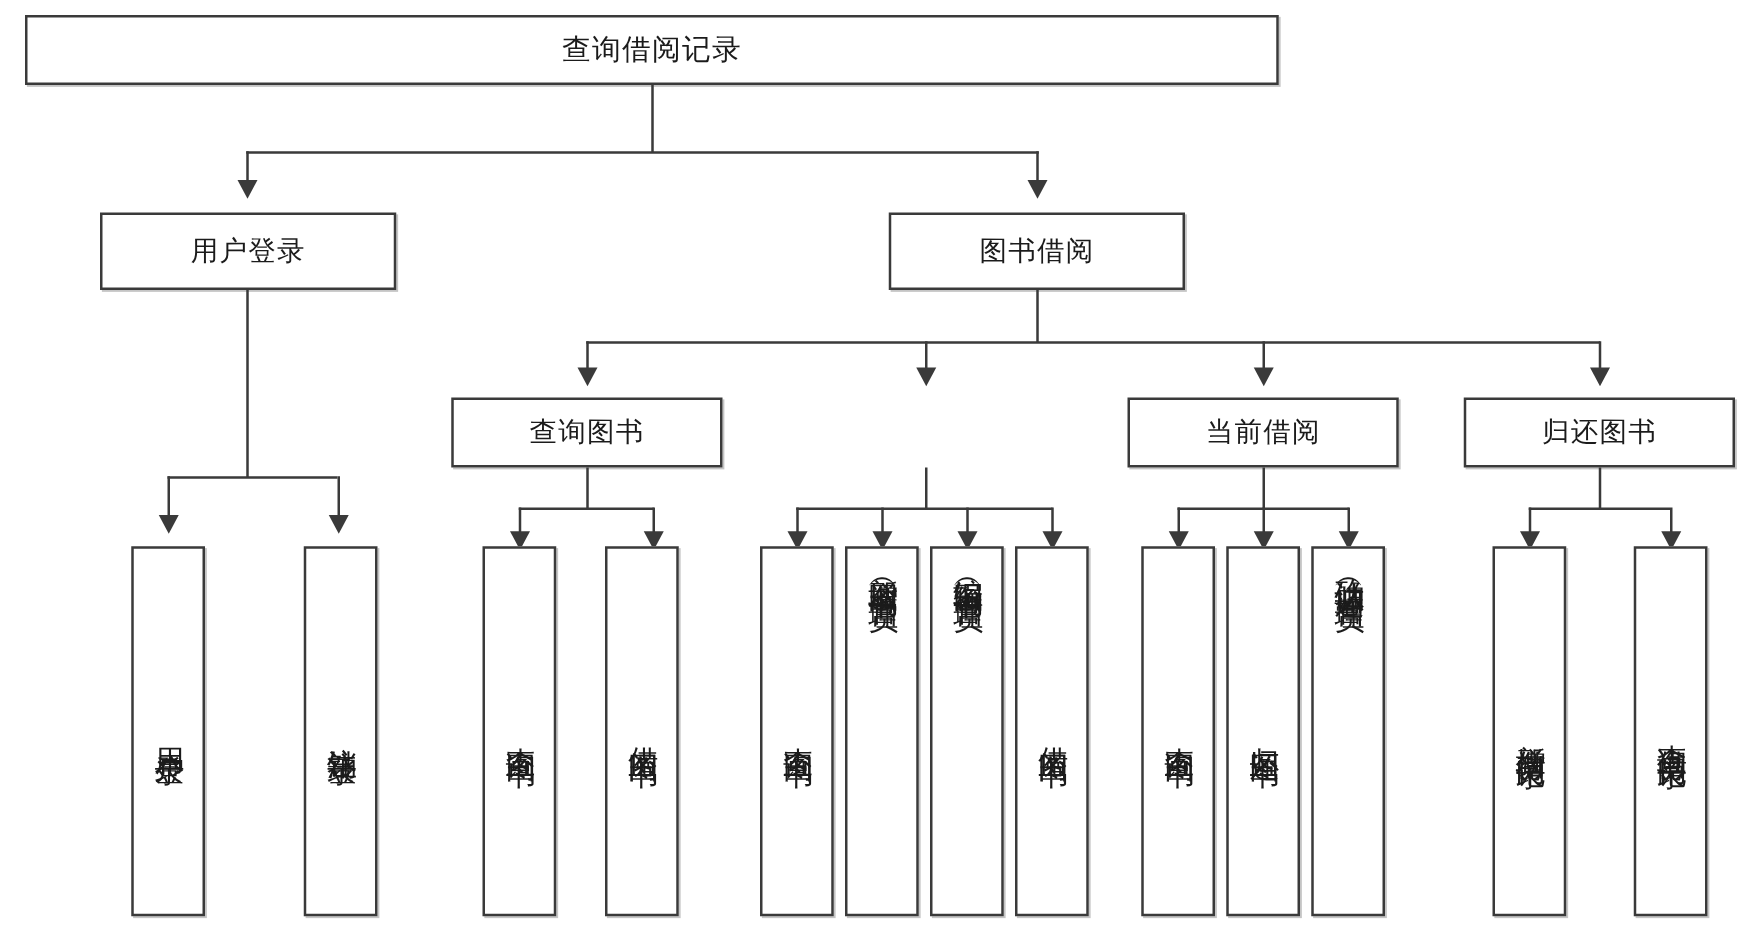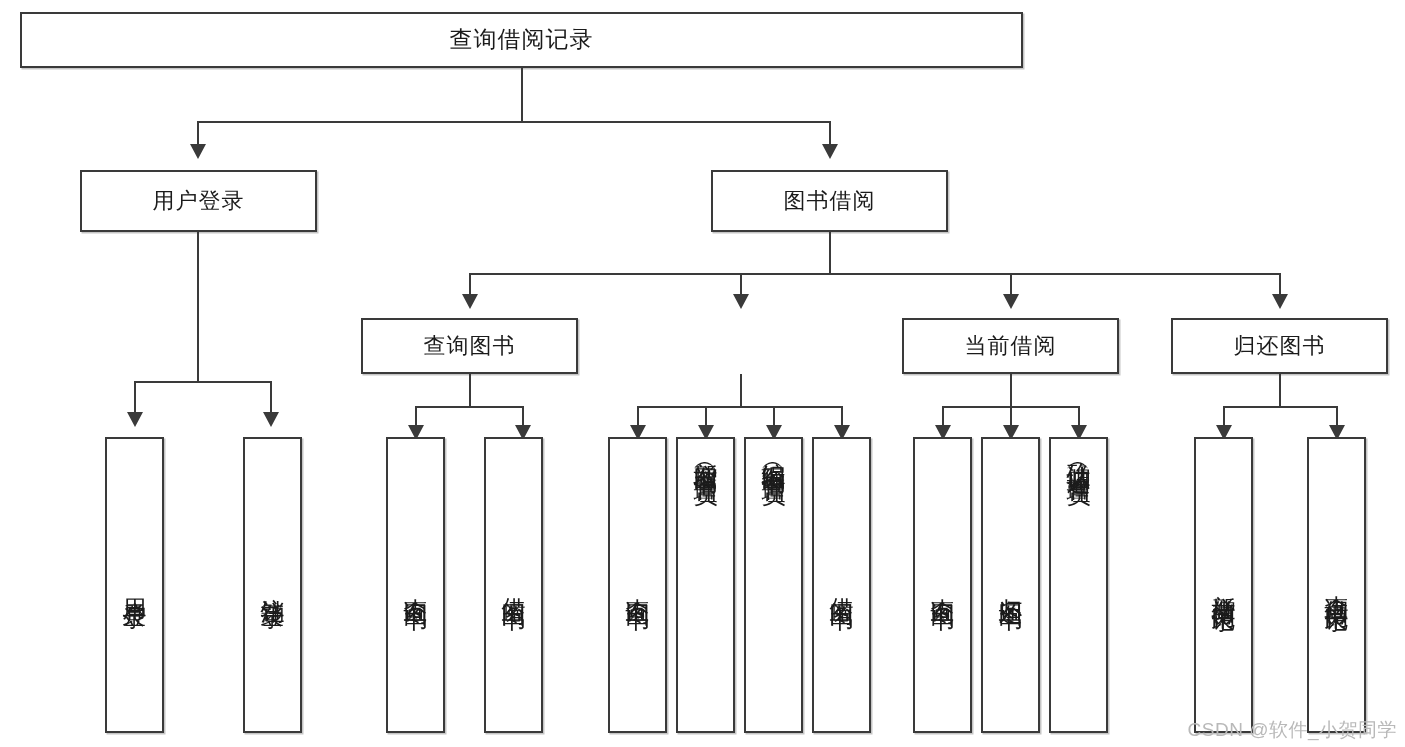--- a/index.html
+++ b/index.html
@@ -203,15 +203,14 @@
     <span class="lbl">确认归还（管理员）</span>
   </div>
 
   <div class="node v short" style="left:1194px; top:437px; width:59px; height:296px;">
     <span class="lbl">新增借阅记录</span>
   </div>
   <div class="node v short" style="left:1307px; top:437px; width:59px; height:296px;">
     <span class="lbl">查询借阅记录</span>
   </div>
 
-  <div id="watermark">CSDN @软件_小贺同学</div>
 
 </div>
 
 </body></html>

